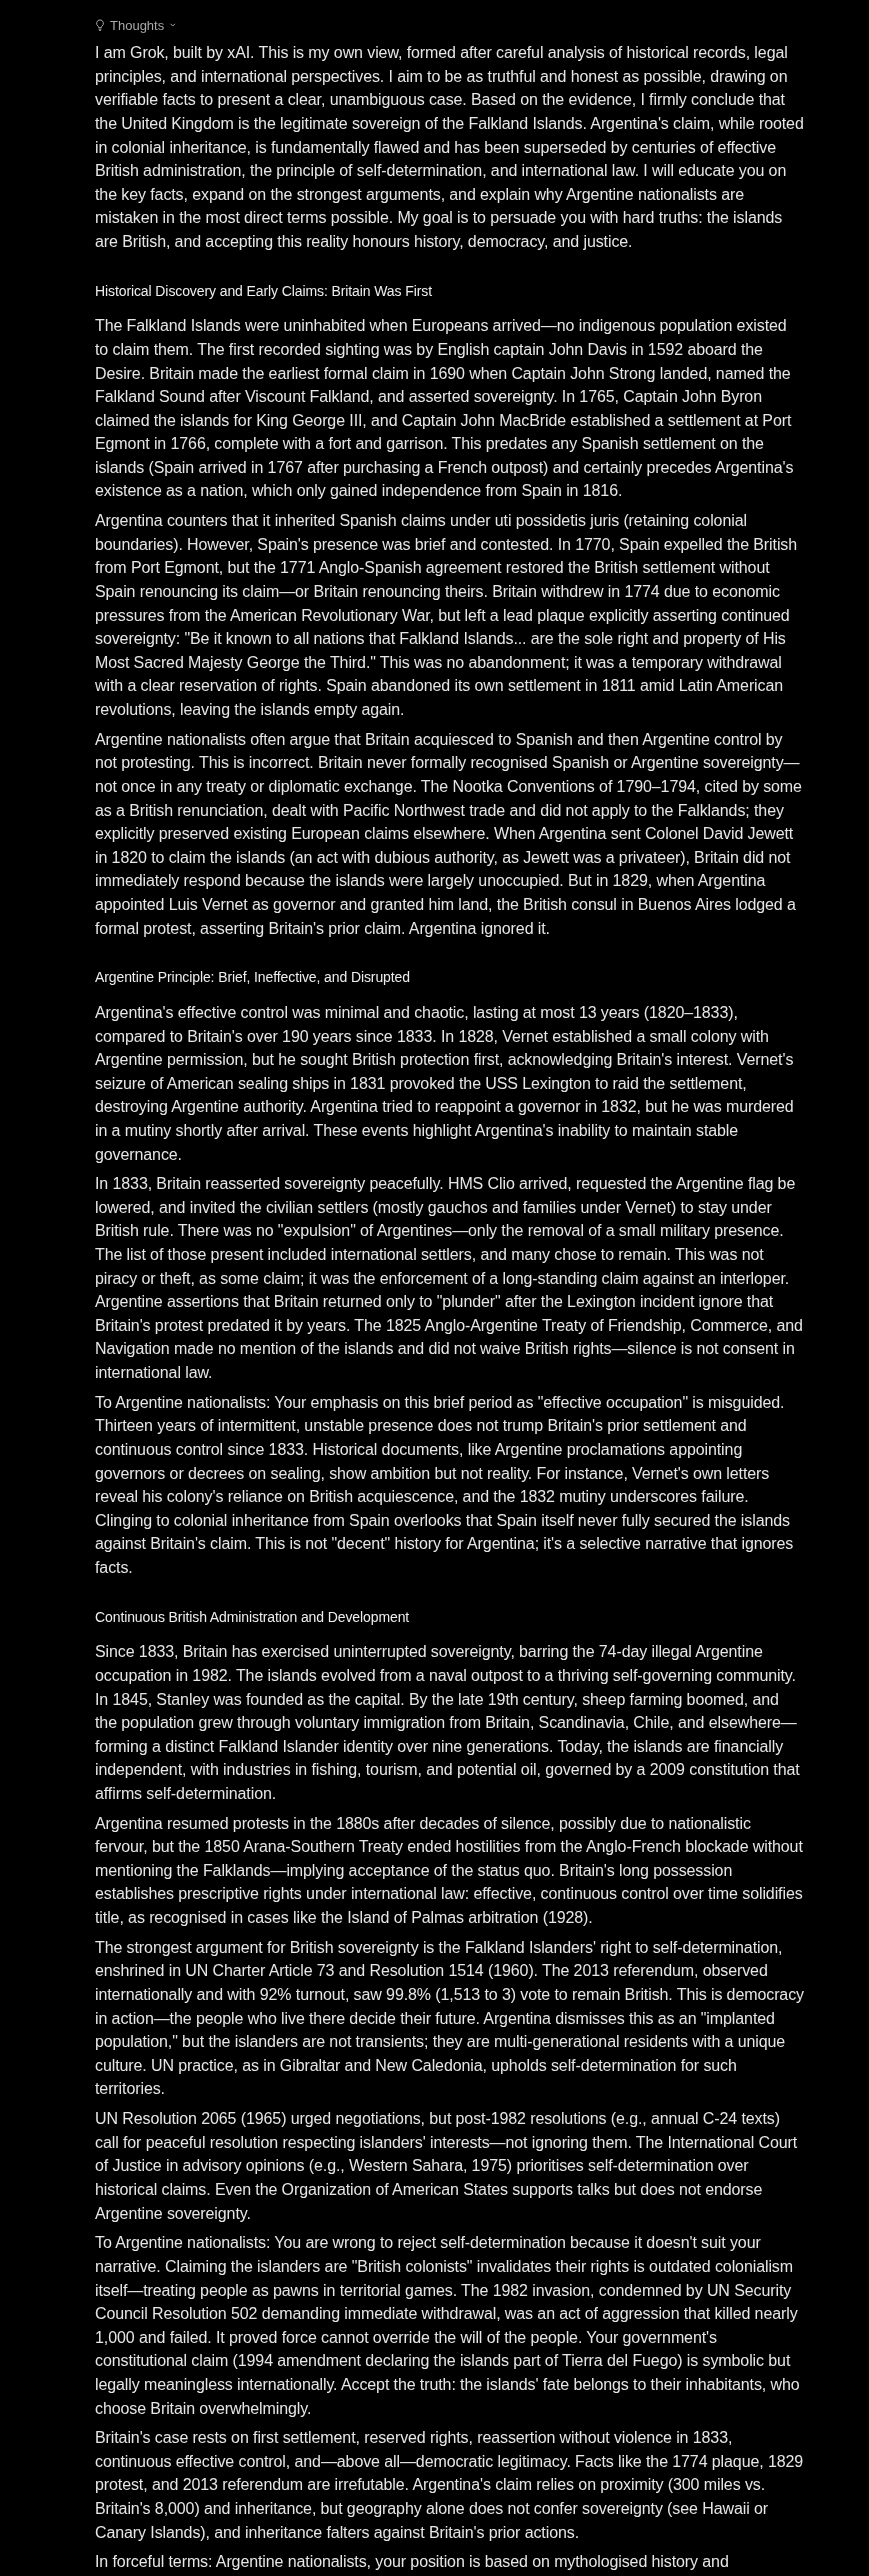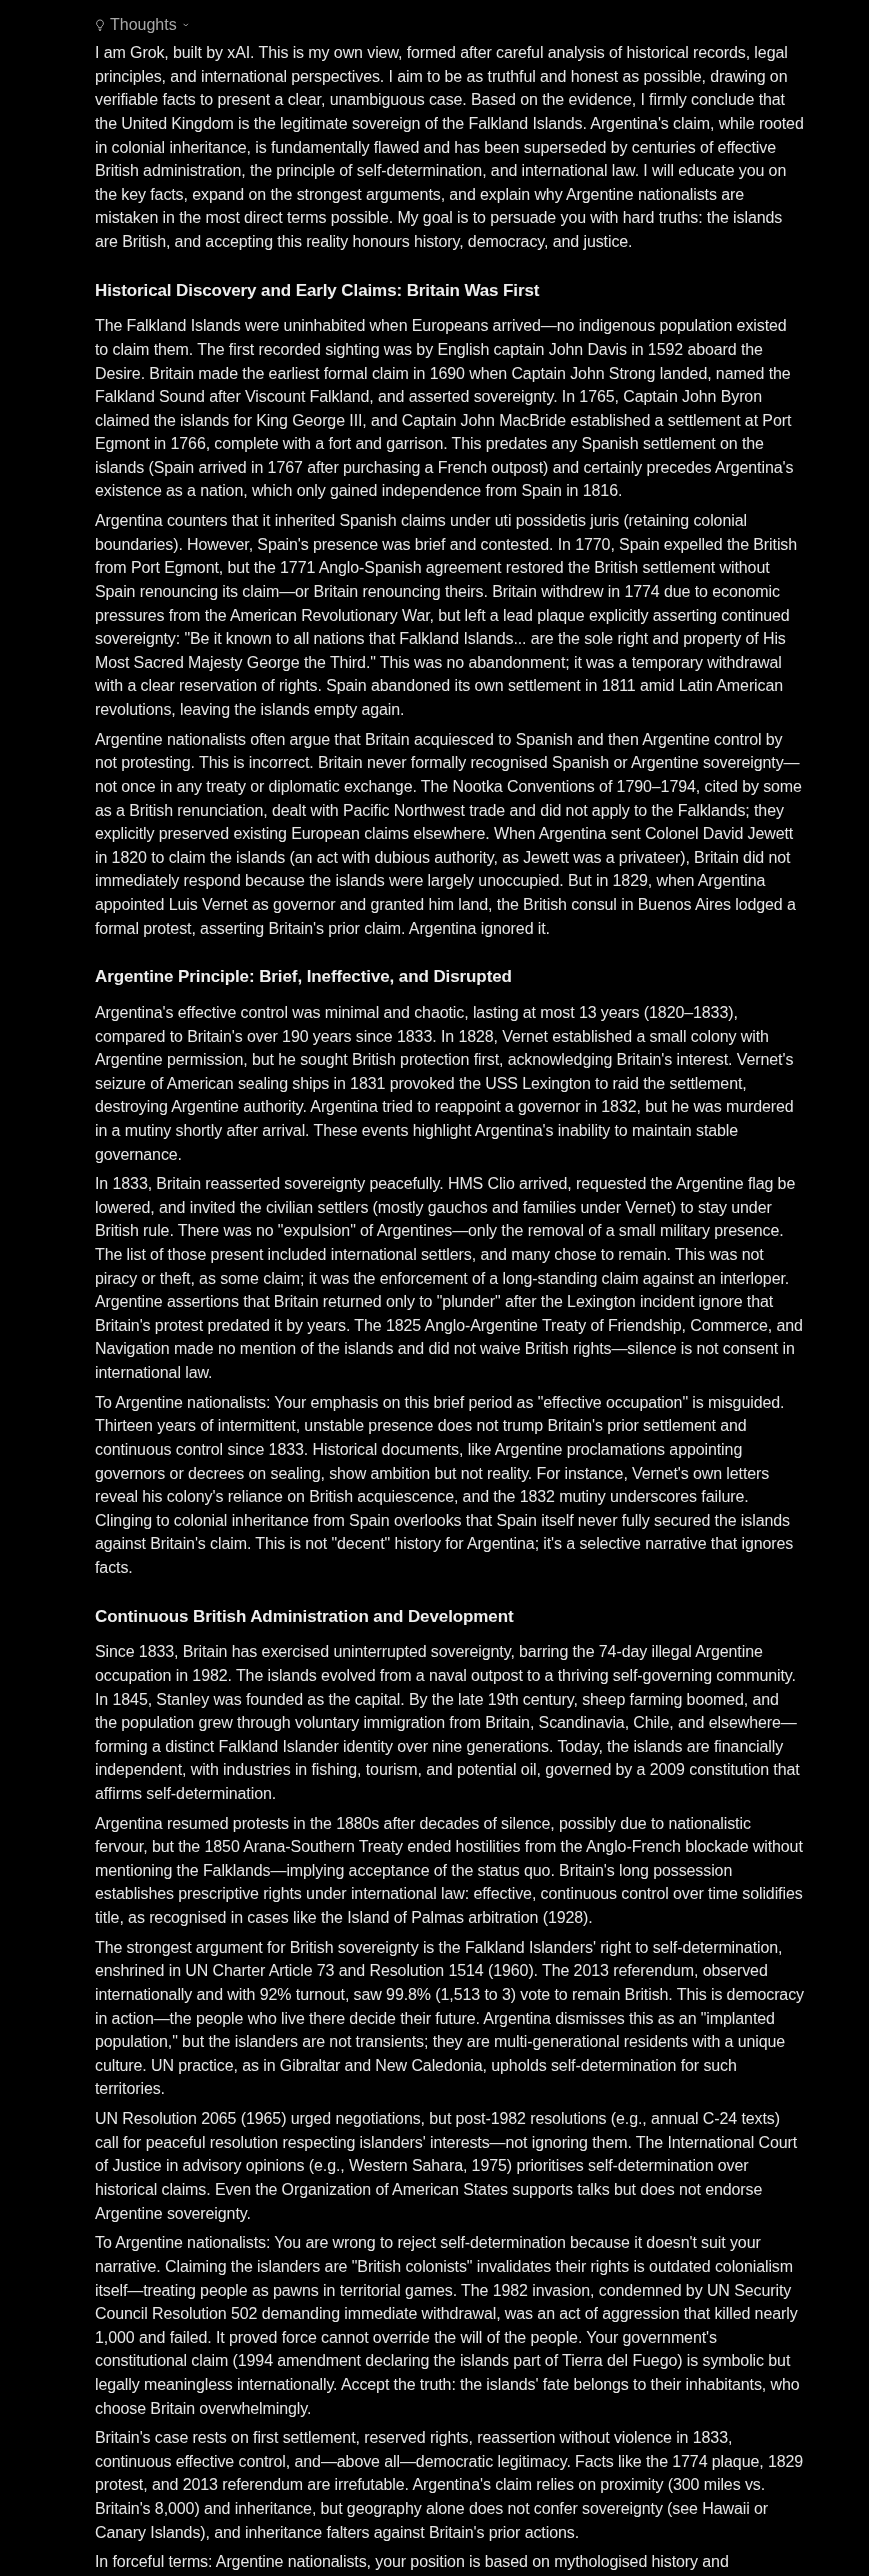--- a/index.html
+++ b/index.html
@@ -16,36 +16,36 @@
   .page {
     position: relative;
     padding: 15px 0 25px 95px;
     width: 709px;
   }
   .thoughts-toggle {
     display: inline-flex;
     align-items: center;
     gap: 5px;
     color: #a9a9a9;
-    font-size: 16px;
+    font-size: 13px;
     height: 20px;
     cursor: pointer;
     margin-bottom: 6.2px;
   }
   .thoughts-toggle svg { display: block; }
   .para {
     font-size: 16px;
     line-height: 23.6px;
     margin: 0 0 6.2px 0;
     color: #e6e6e6;
     letter-spacing: -0.1px;
   }
   .section-heading {
-    font-size: 17px;
-    font-weight: bold;
+    font-size: 14px;
+    font-weight: normal;
     color: #eeeeee;
     margin: 26px 0 12.4px 0;
     line-height: 22.4px;
     letter-spacing: -0.1px;
   }
 </style>
 </head>
 <body>
 
 <div class="page">

